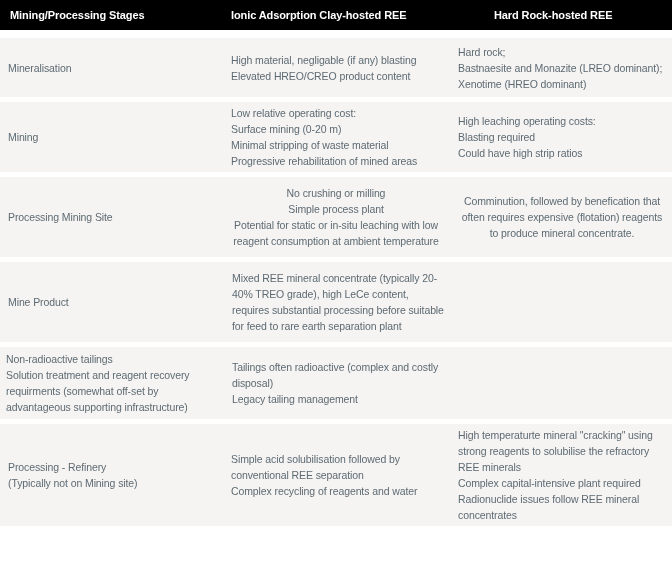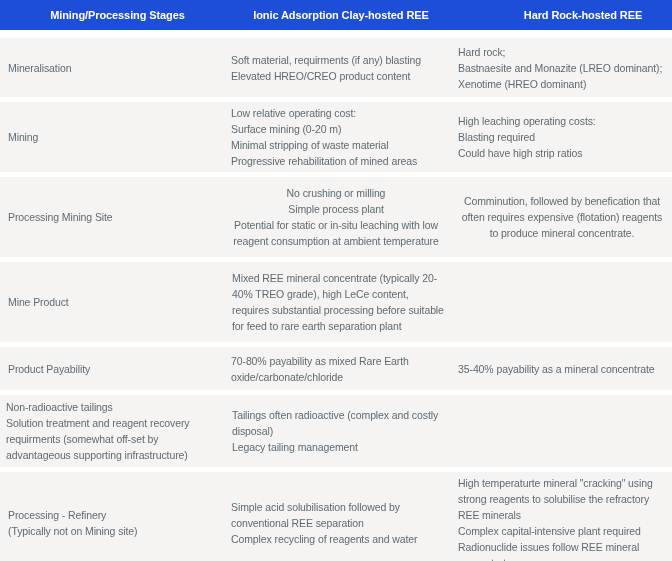--- a/index.html
+++ b/index.html
@@ -7,28 +7,27 @@
     width: 672px; height: 561px; overflow: hidden;
     background: #ffffff;
     font-family: "Liberation Sans", sans-serif;
     color: #5d6a73;
     font-size: 10.5px;
     letter-spacing: -0.1px;
   }
   .hdr {
     display: grid;
     grid-template-columns: 225px 226px 221px;
-    background: #1d4ed8;
+    background: #000000;
     color: #ffffff;
     height: 30px;
     margin-bottom: 8px;
     align-items: center;
     font-size: 11px;
     font-weight: bold;
-    text-align: center;
   }
   .hdr .c1 { padding-left: 10px; }
   .hdr .c2 { padding-left: 6px; }
   .hdr .c3 { padding-left: 7px; margin-left: 36px; }
   .row {
     display: grid;
     grid-template-columns: 225px 226px 221px;
     background: #f5f4f2;
     margin-bottom: 5px;
   }
@@ -60,21 +59,21 @@
 <div class="page">
 
   <div class="hdr">
     <div class="c1">Mining/Processing Stages</div>
     <div class="c2">Ionic Adsorption Clay-hosted REE</div>
     <div class="c3">Hard Rock-hosted REE</div>
   </div>
 
   <div class="row h59">
     <div class="c1 cell">Mineralisation</div>
-    <div class="c2 cell">Soft material, requirments (if any) blasting
+    <div class="c2 cell">High material, negligable (if any) blasting
 Elevated HREO/CREO product content</div>
     <div class="c3 cell">Hard rock;
 Bastnaesite and Monazite (LREO dominant);
 Xenotime (HREO dominant)</div>
   </div>
 
   <div class="row h65">
     <div class="c1 cell">Mining</div>
     <div class="c2 cell">Low relative operating cost:
 Surface mining (0-20 m)
@@ -91,25 +90,20 @@
 Simple process plant
 Potential for static or in-situ leaching with low reagent consumption at ambient temperature</div>
     <div class="c3 cell center">Comminution, followed by benefication that often requires expensive (flotation) reagents to produce mineral concentrate.</div>
   </div>
 
   <div class="row h80">
     <div class="c1 cell">Mine Product</div>
     <div class="c3 cell">Mixed REE mineral concentrate (typically 20-40% TREO grade), high LeCe content, requires substantial processing before suitable for feed to rare earth separation plant</div>
   </div>
 
-  <div class="row h43">
-    <div class="c1 cell">Product Payability</div>
-    <div class="c2 cell">70-80% payability as mixed Rare Earth oxide/carbonate/chloride</div>
-    <div class="c3 cell">35-40% payability as a mineral concentrate</div>
-  </div>
 
   <div class="row h72">
     <div class="c2 cell">Non-radioactive tailings
 Solution treatment and reagent recovery requirments (somewhat off-set by advantageous supporting infrastructure)</div>
     <div class="c3 cell">Tailings often radioactive (complex and costly disposal)
 Legacy tailing management</div>
   </div>
 
   <div class="row h94">
     <div class="c1 cell">Processing - Refinery

